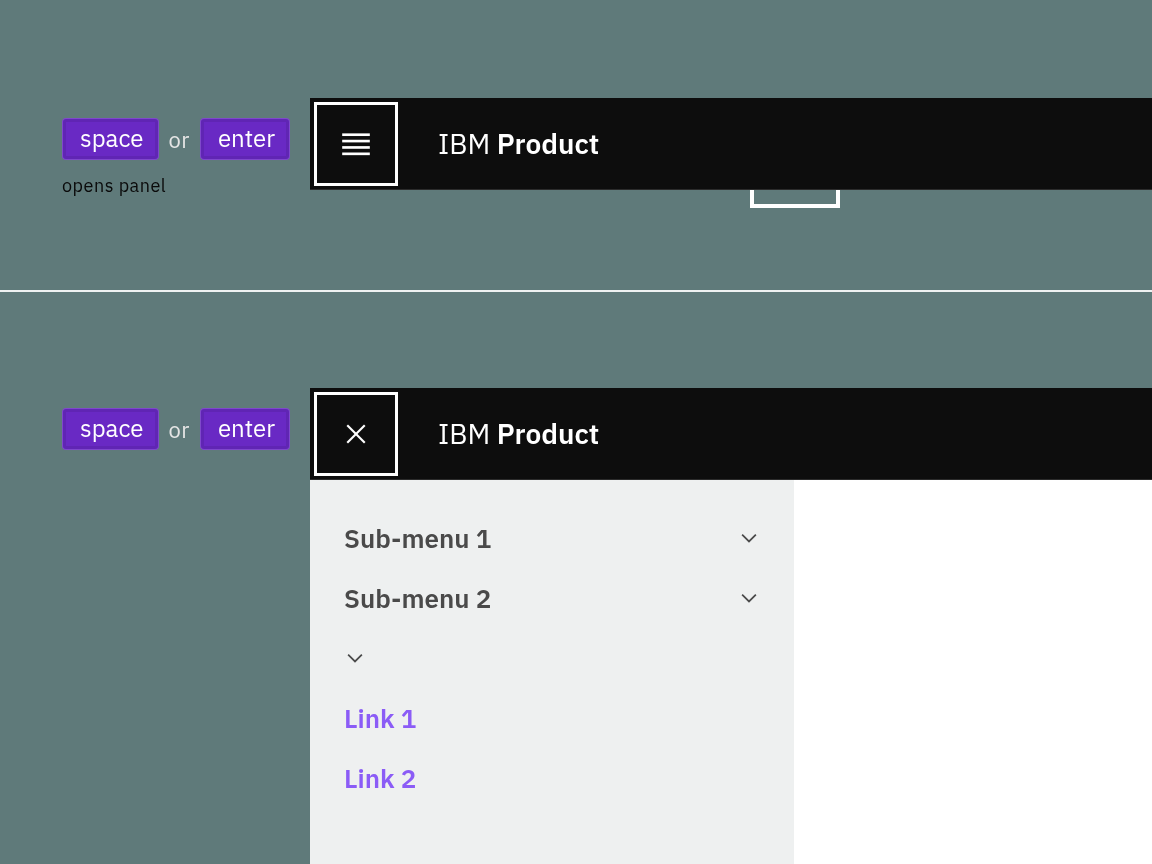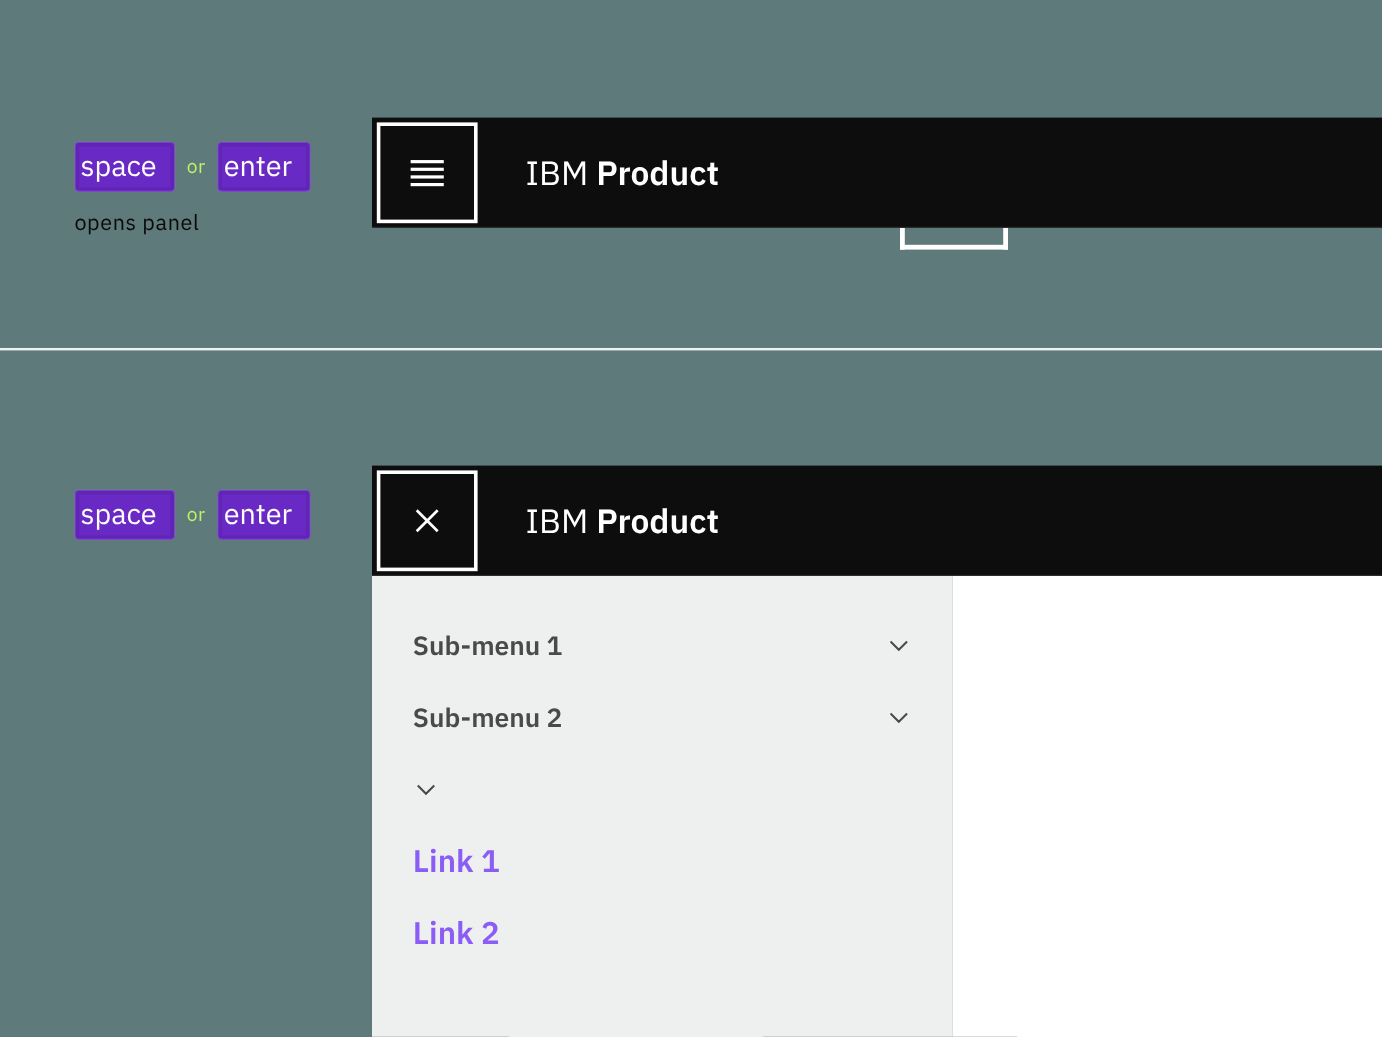--- a/index.html
+++ b/index.html
@@ -22,29 +22,29 @@
   .keys-row {
     display: flex;
     align-items: center;
     gap: 10px;
   }
   .key {
     background: #6929c4;
     color: #ffffff;
     border: 1px solid rgba(255,255,255,0.15);
     border-radius: 4px;
-    padding: 6px 14px 8px 4px;
+    padding: 6px 14px 8px 17px;
     font-size: 24px;
     line-height: 1.1;
     font-weight: 400;
     box-shadow: 0 0 0 3px rgba(0,0,0,0.08) inset;
   }
   .or {
-    color: #bef264;
-    font-size: 16px;
+    color: #e5e5e5;
+    font-size: 22px;
     letter-spacing: 0.5px;
     font-weight: 400;
   }
   .legend-caption {
     margin-top: 14px;
     color: #0a0a0a;
     font-size: 18px;
     letter-spacing: 0.5px;
   }
 
@@ -114,21 +114,21 @@
     height: 476px;
     background: #ffffff;
   }
   .nav-item {
     display: flex;
     align-items: center;
     justify-content: space-between;
     height: 60px;
     padding: 0 34px 0 34px;
     color: #4a4a4a;
-    font-size: 22px;
+    font-size: 26px;
     font-weight: 600;
     cursor: pointer;
   }
   .nav-link {
     display: flex;
     align-items: center;
     height: 60px;
     padding: 0 34px 0 34px;
     color: #8b5cf6;
     font-size: 26px;

